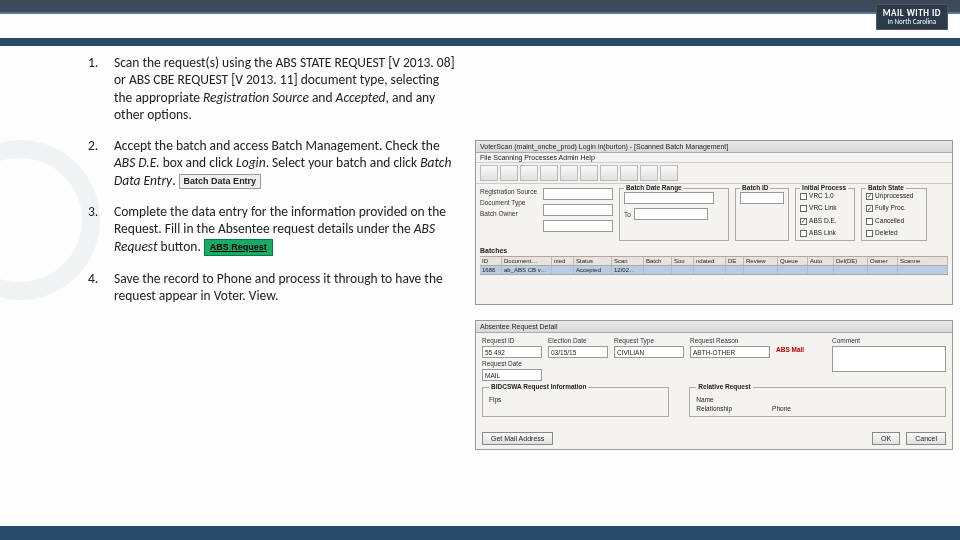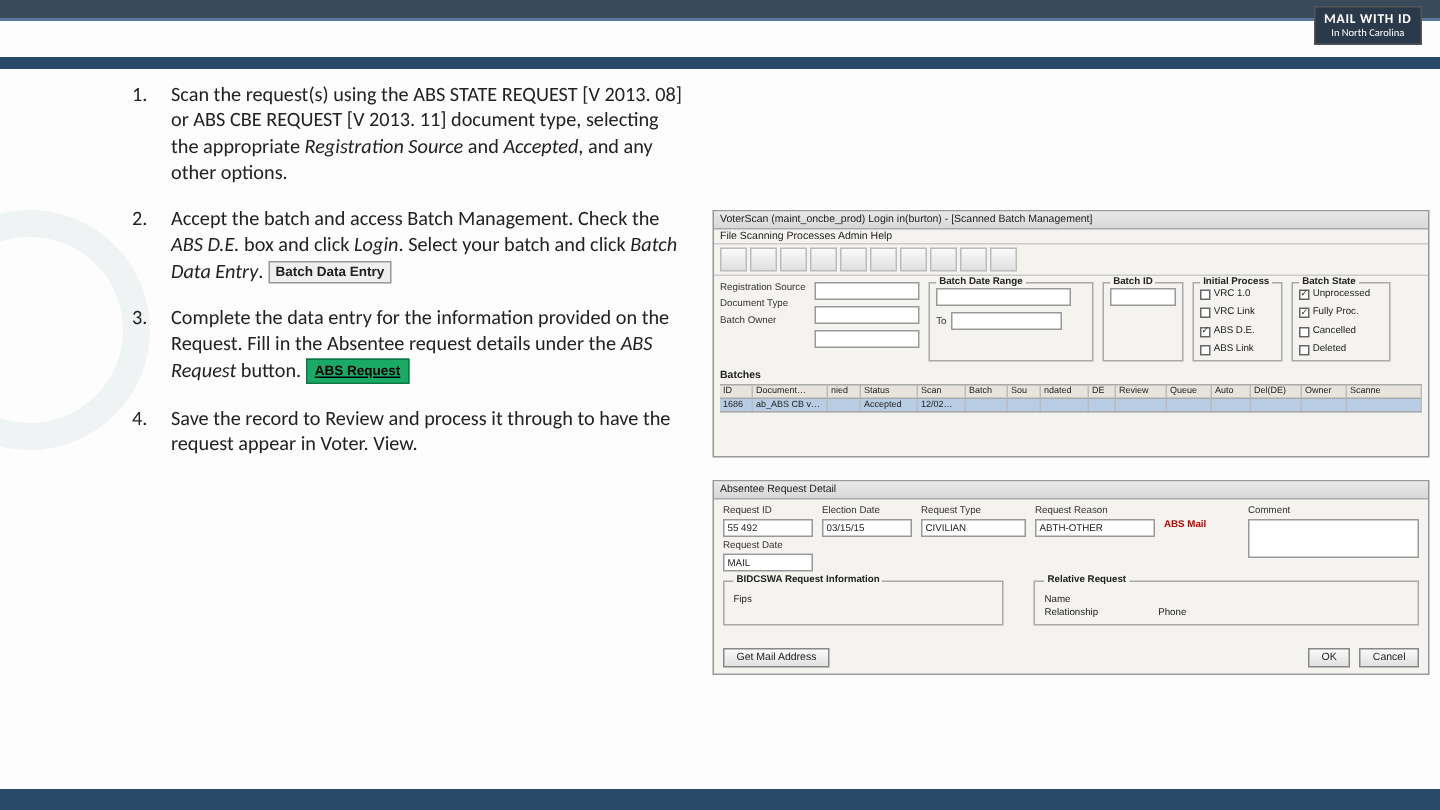--- a/index.html
+++ b/index.html
@@ -275,21 +275,21 @@
     <li>
         <span class="num">2.</span>
         <span class="txt">Accept the batch and access Batch Management. Check the <span class="em">ABS D.E.</span> box and click <span class="em">Login</span>. Select your batch and click <span class="em">Batch Data Entry</span>. <span class="inline-btn">Batch Data Entry</span></span>
       </li>
     <li>
         <span class="num">3.</span>
         <span class="txt">Complete the data entry for the information provided on the Request. Fill in the Absentee request details under the <span class="em">ABS Request</span> button. <span class="abs-btn">ABS Request</span></span>
       </li>
     <li>
         <span class="num">4.</span>
-        <span class="txt">Save the record to Review and process it through to have the request appear in Voter. View.</span>
+        <span class="txt">Save the record to Phone and process it through to have the request appear in Voter. View.</span>
       </li>
   </ol>
 </div>
 
 <div class="shot1">
   <div class="titlebar">VoterScan (maint_oncbe_prod) Login in(burton) - [Scanned Batch Management]</div>
   <div class="menubar">File   Scanning Processes   Admin   Help</div>
   <div class="toolbar">
     <div class="ico"></div>
     <div class="ico"></div>

